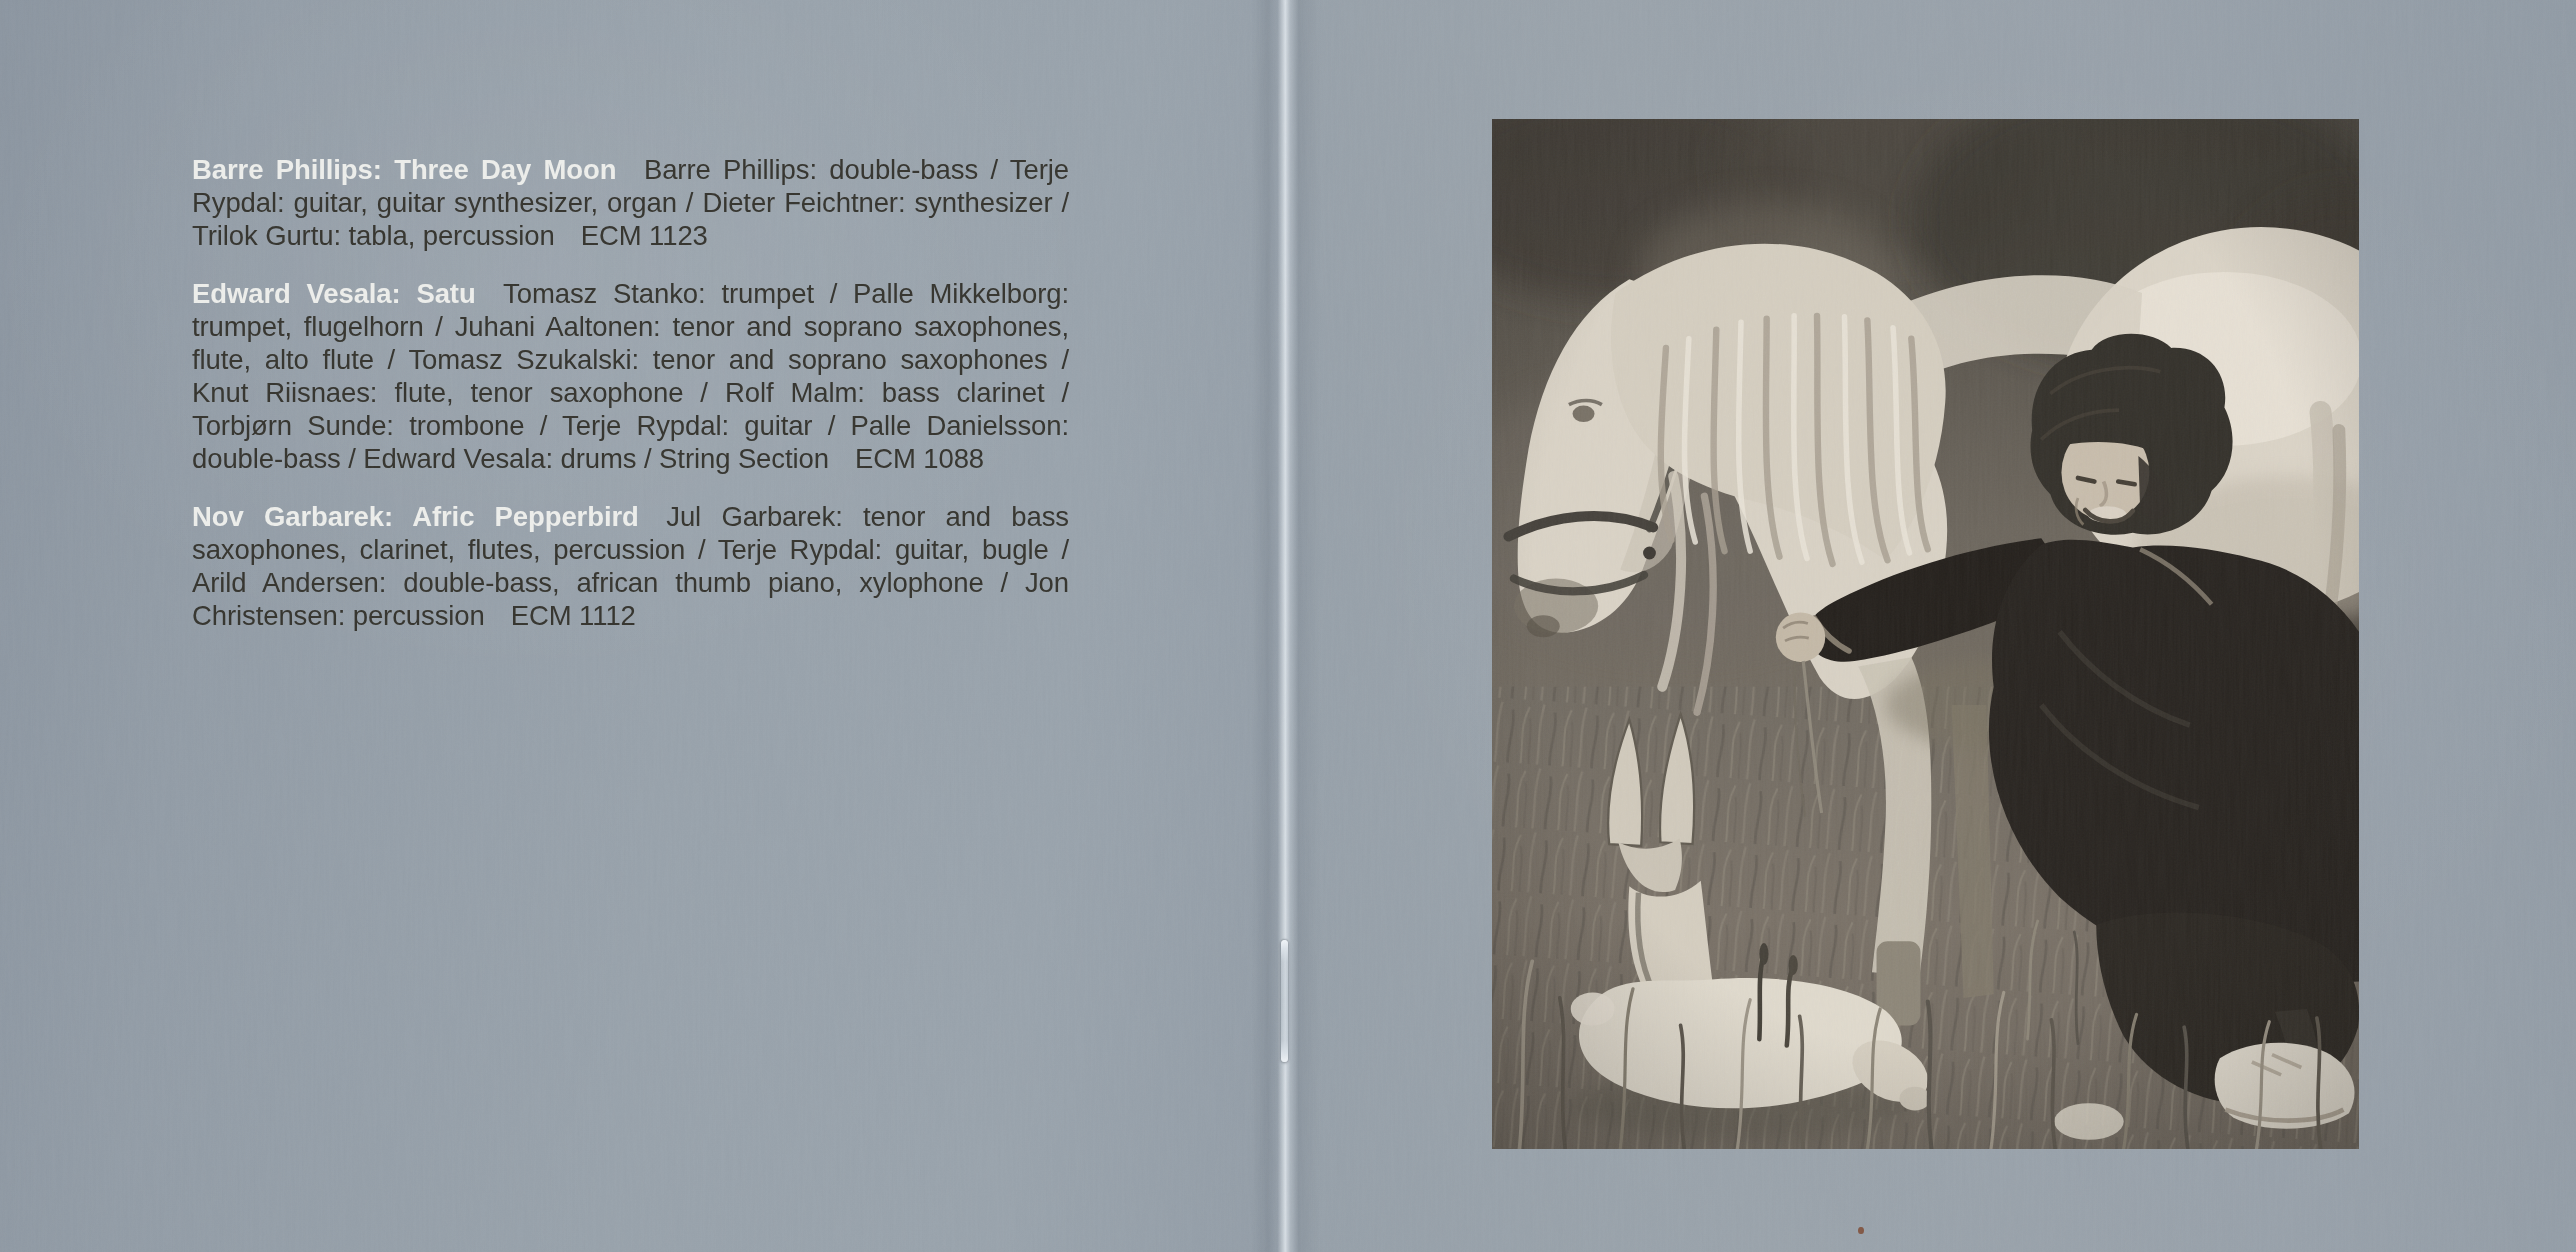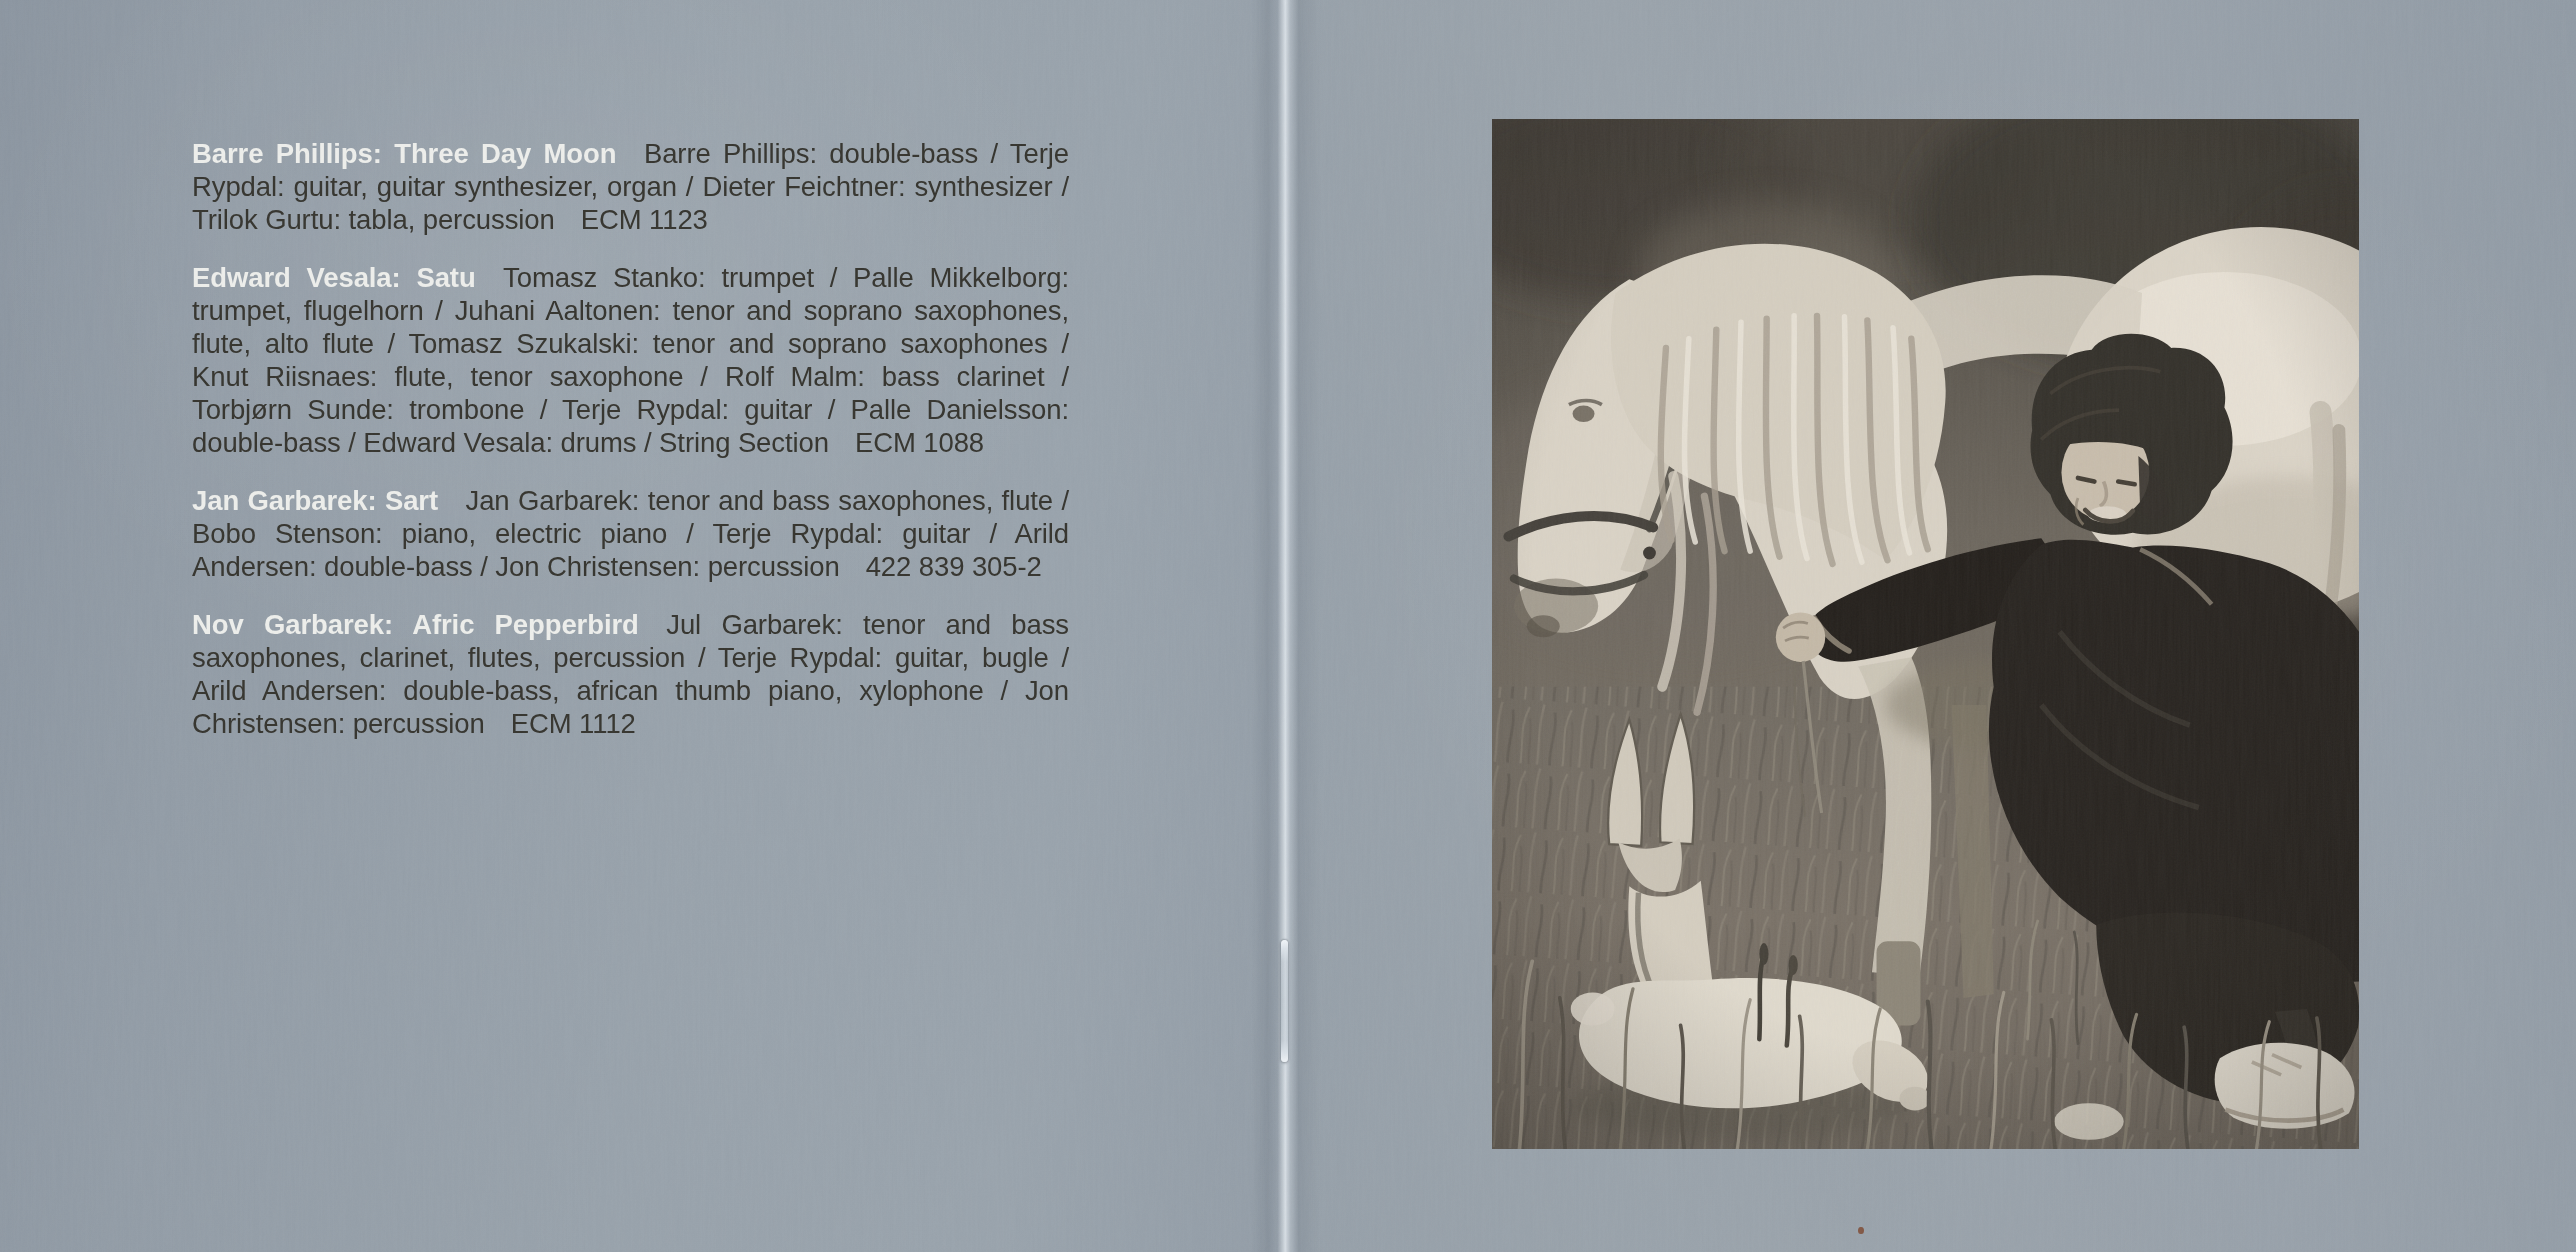--- a/index.html
+++ b/index.html
@@ -56,21 +56,21 @@
     background: #7d4a33; border-radius: 50%; opacity: 0.85;
   }
 
   
   .credits {
     position: absolute; left: 192px; top: 137px; width: 877px;
     font-size: 27.5px; line-height: 33px; letter-spacing: -0.1px;
     color: #35342e;
     text-align: justify;
   }
-  .album { margin: 0 0 25px 0; }
+  .album { margin: 16px 0 25px 0; }
   .album:last-child { margin-bottom: 0; }
   .album-title { font-weight: bold; color: #edeeeb; padding-right: 27.5px; }
   .album-catalog { padding-left: 26px; white-space: nowrap; }
 
   
   .photo {
     position: absolute; left: 204px; top: 119px; width: 867px; height: 1030px;
     margin: 0; overflow: hidden;
   }
   .photo svg { display: block; width: 867px; height: 1030px; }
@@ -83,21 +83,20 @@
 
 <div class="spread">
 
   <div class="page page-left">
     <div class="credits">
 
       <p class="album"><span class="album-title">Barre Phillips: Three Day Moon</span><span class="album-credits">Barre Phillips: double-bass / Terje Rypdal: guitar, guitar synthesizer, organ / Dieter Feichtner: synthesizer / Trilok Gurtu: tabla, percussion</span><span class="album-catalog">ECM 1123</span></p>
 
       <p class="album"><span class="album-title">Edward Vesala: Satu</span><span class="album-credits">Tomasz Stanko: trumpet / Palle Mikkelborg: trumpet, flugelhorn / Juhani Aaltonen: tenor and soprano saxophones, flute, alto flute / Tomasz Szukalski: tenor and soprano saxophones / Knut Riisnaes: flute, tenor saxophone / Rolf Malm: bass clarinet / Torbjørn Sunde: trombone / Terje Rypdal: guitar / Palle Danielsson: double-bass / Edward Vesala: drums / String Section</span><span class="album-catalog">ECM 1088</span></p>
 
-      <p class="album"><span class="album-title">Jan Garbarek: Sart</span><span class="album-credits">Jan Garbarek: tenor and bass saxophones, flute / Bobo Stenson: piano, electric piano / Terje Rypdal: guitar / Arild Andersen: double-bass / Jon Christensen: percussion</span><span class="album-catalog">422 839 305-2</span></p>
 
       <p class="album"><span class="album-title">Nov Garbarek: Afric Pepperbird</span><span class="album-credits">Jul Garbarek: tenor and bass saxophones, clarinet, flutes, percussion / Terje Rypdal: guitar, bugle / Arild Andersen: double-bass, african thumb piano, xylophone / Jon Christensen: percussion</span><span class="album-catalog">ECM 1112</span></p>
 
     </div>
   </div>
 
   <div class="page page-right">
     <figure class="photo" role="img" aria-label="black-and-white photograph of a smiling man crouching beside a white horse wearing a halter, a white foal lying in tall grass in the foreground">
       <svg viewBox="0 0 947 1125" xmlns="http://www.w3.org/2000/svg">
         <defs>

